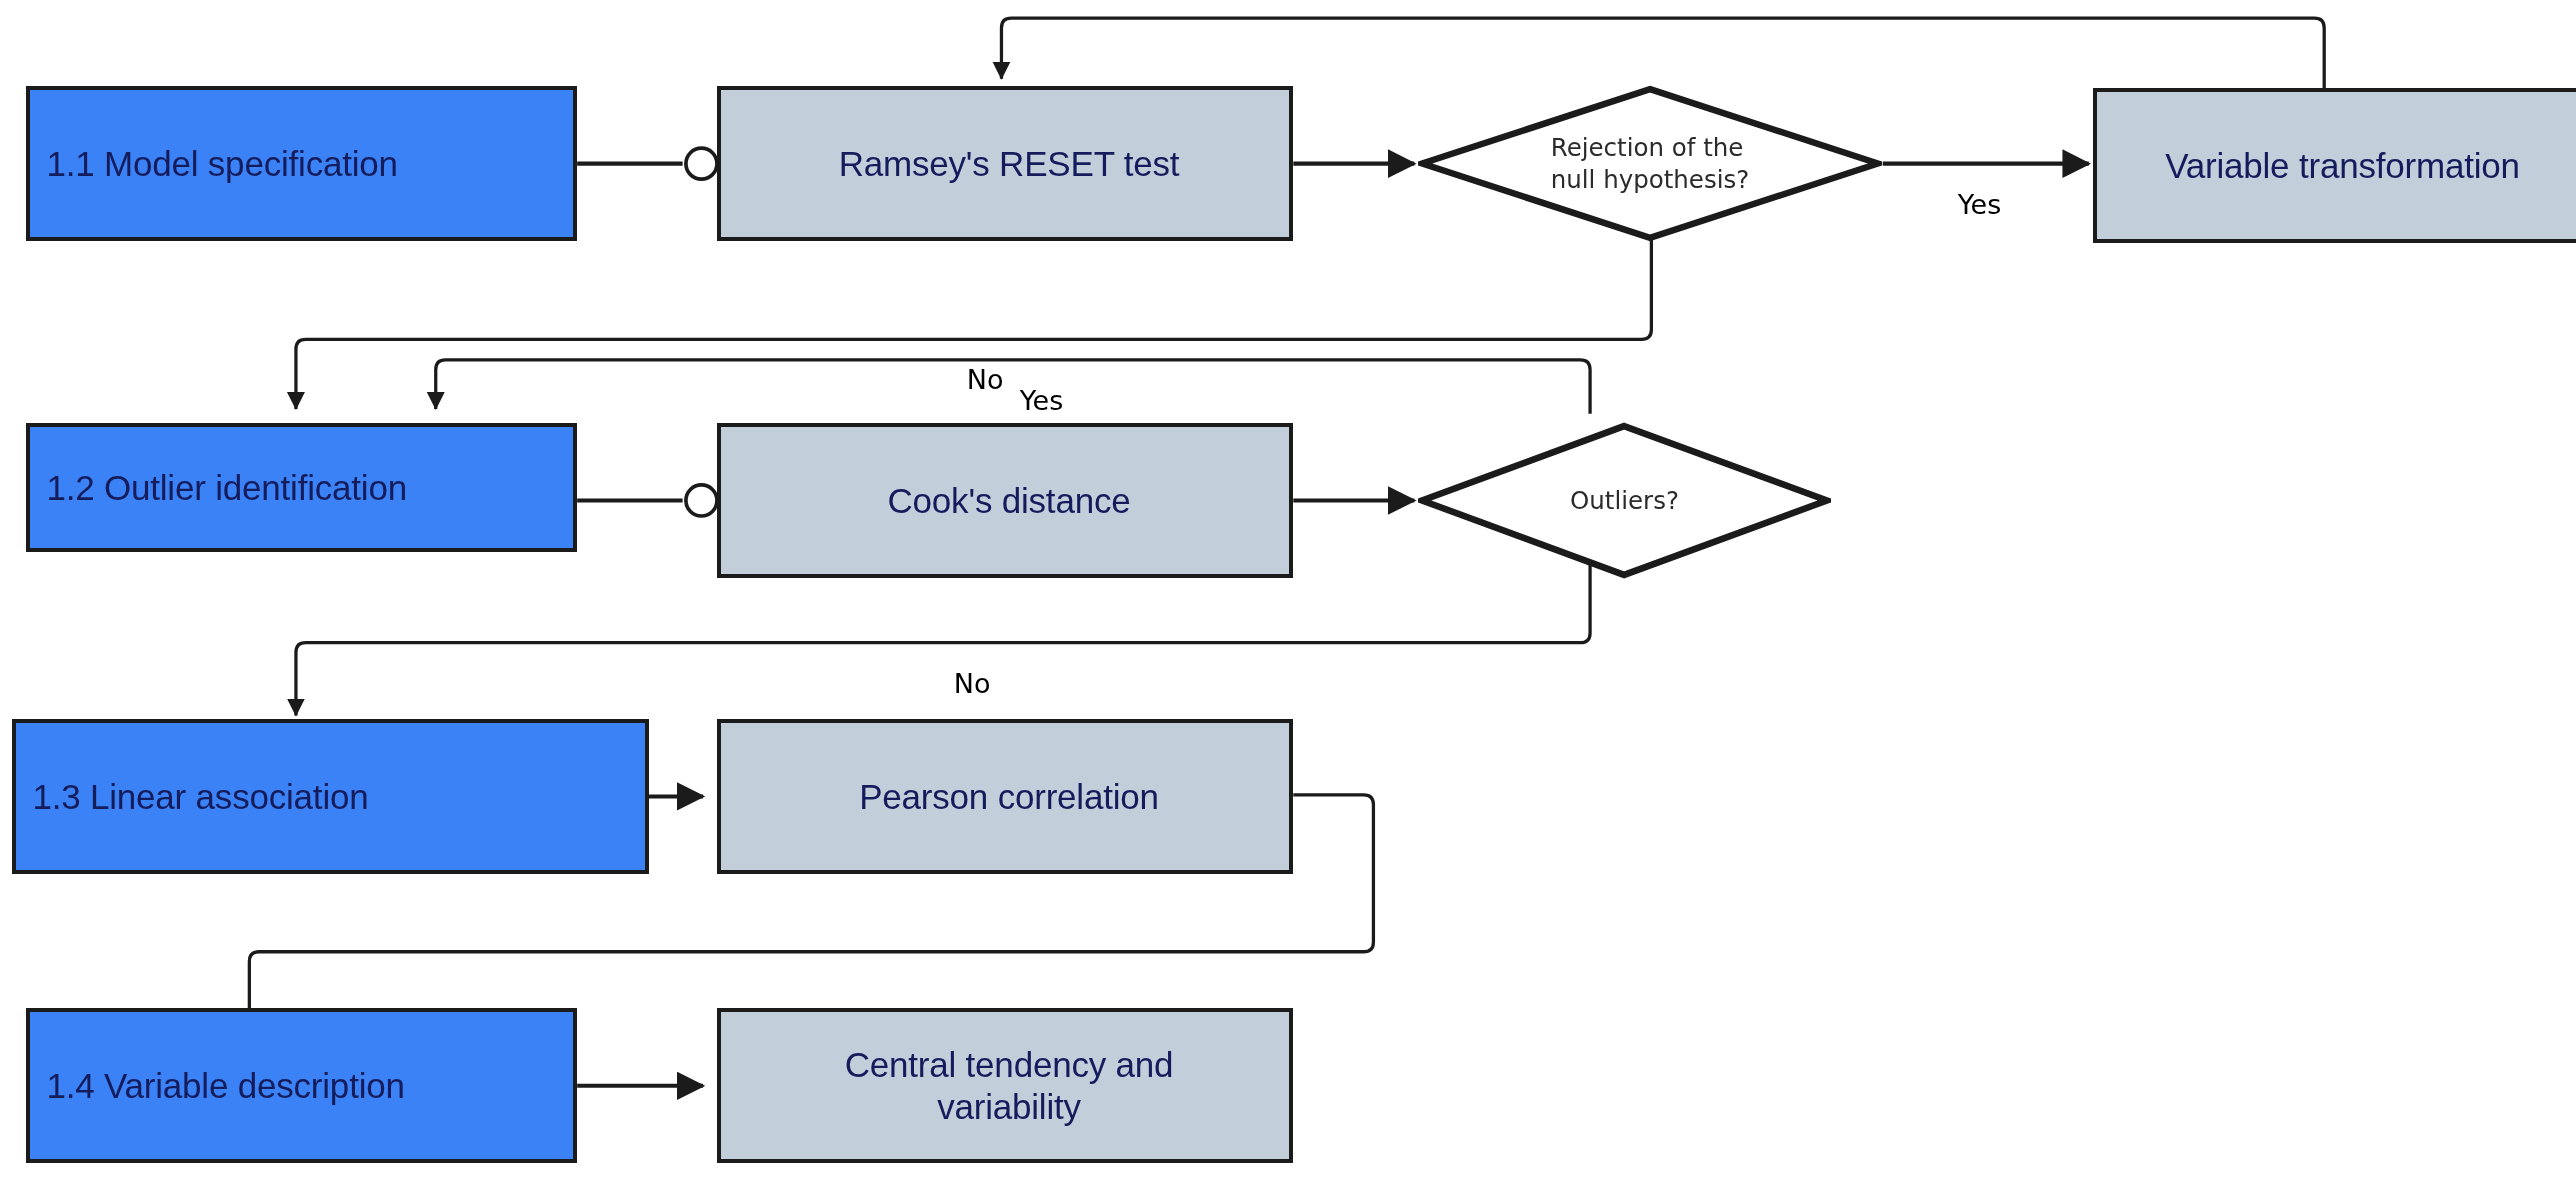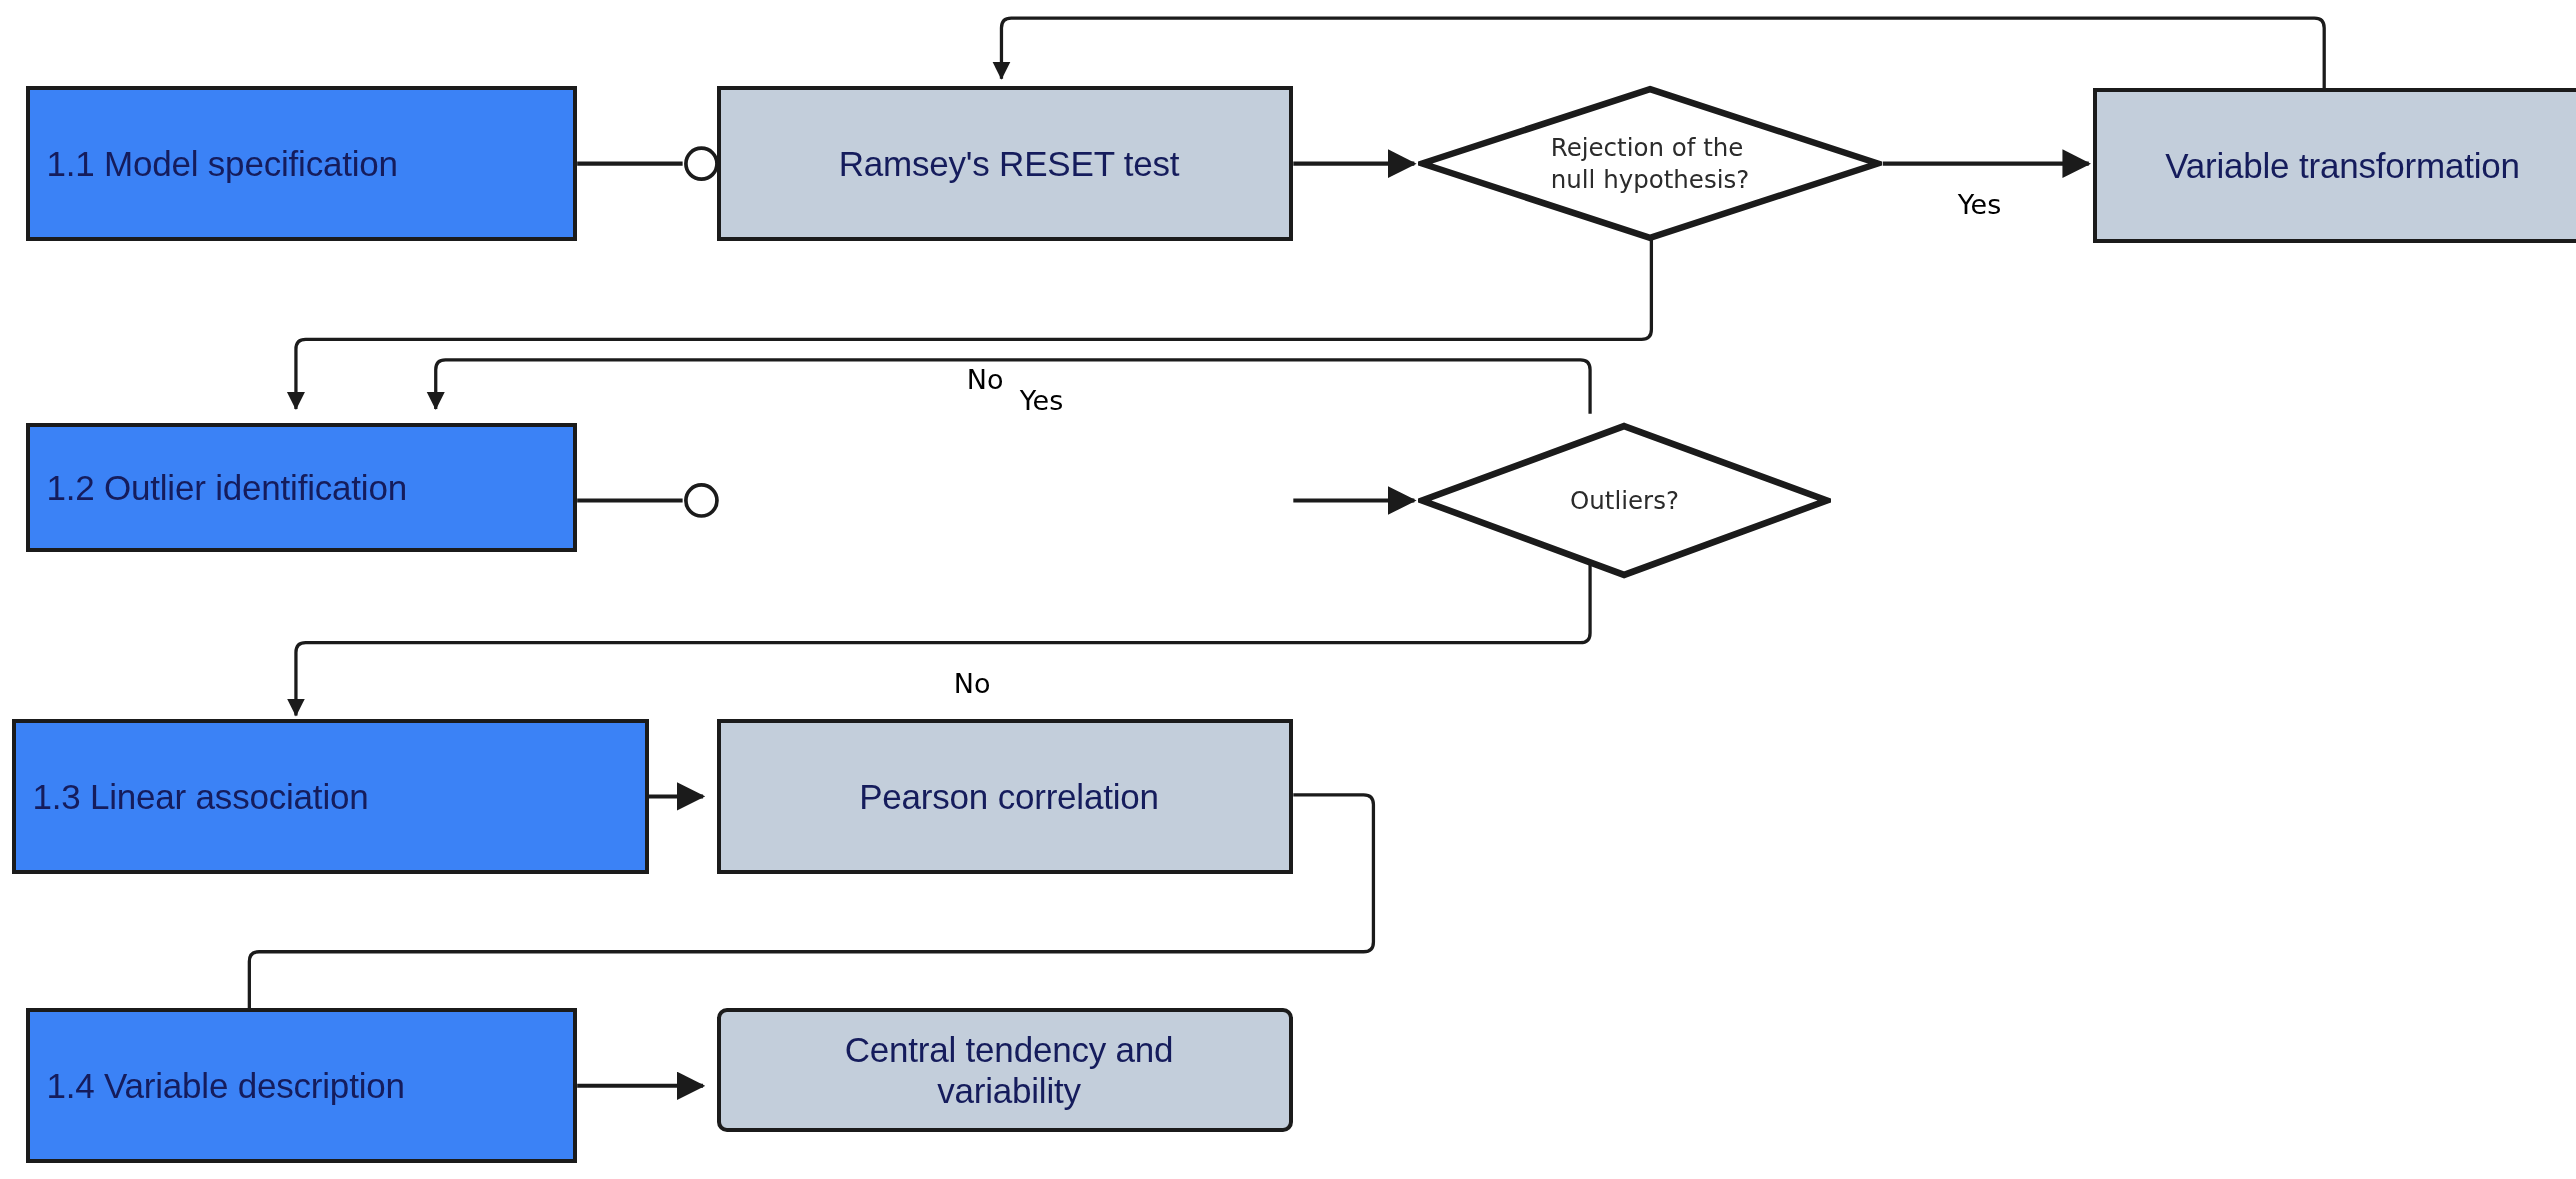--- a/index.html
+++ b/index.html
@@ -151,20 +151,23 @@
   <span class="edge-label" style="left:1952px; top:145px;">Yes</span>
 
   <span class="edge-label" style="left:961px; top:320px;">No</span>
 
   <span class="edge-label" style="left:1014px; top:341px;">Yes</span>
 
   <div class="node plain" style="left:26px; top:423px; width:551px; height:129px;">
     <span class="node-label">1.2 Outlier identification</span>
   </div>
 
+  <div class="node filled" style="left:717px; top:423px; width:576px; height:155px;">
+    <span class="node-label">Cook's distance</span>
+  </div>
 
   <div class="decision" style="left:1418px; top:422px; width:413px; height:157px;">
     <svg width="413" height="157" viewBox="0 0 505 192" xmlns="http://www.w3.org/2000/svg">
       <polygon points="252,5 500,96 252,187 5,96" fill="#ffffff" stroke="#1b1b1b" stroke-width="8"></polygon>
     </svg>
     <span class="decision-label">Outliers?</span>
   </div>
 
   <span class="edge-label" style="left:948px; top:624px;">No</span>
 
@@ -173,19 +176,19 @@
   </div>
 
   <div class="node filled" style="left:717px; top:719px; width:576px; height:155px;">
     <span class="node-label">Pearson correlation</span>
   </div>
 
   <div class="node plain" style="left:26px; top:1008px; width:551px; height:155px;text-align:right;">
     <span class="node-label">1.4 Variable description</span>
   </div>
 
-  <div class="node filled" style="left:717px; top:1008px; width:576px; height:124px;border-radius:10px;">
+  <div class="node filled" style="left:717px; top:1008px; width:576px; height:155px;">
     <span class="node-label">Central tendency and
 variability</span>
   </div>
 
 </div>
 
 
 </body></html>

